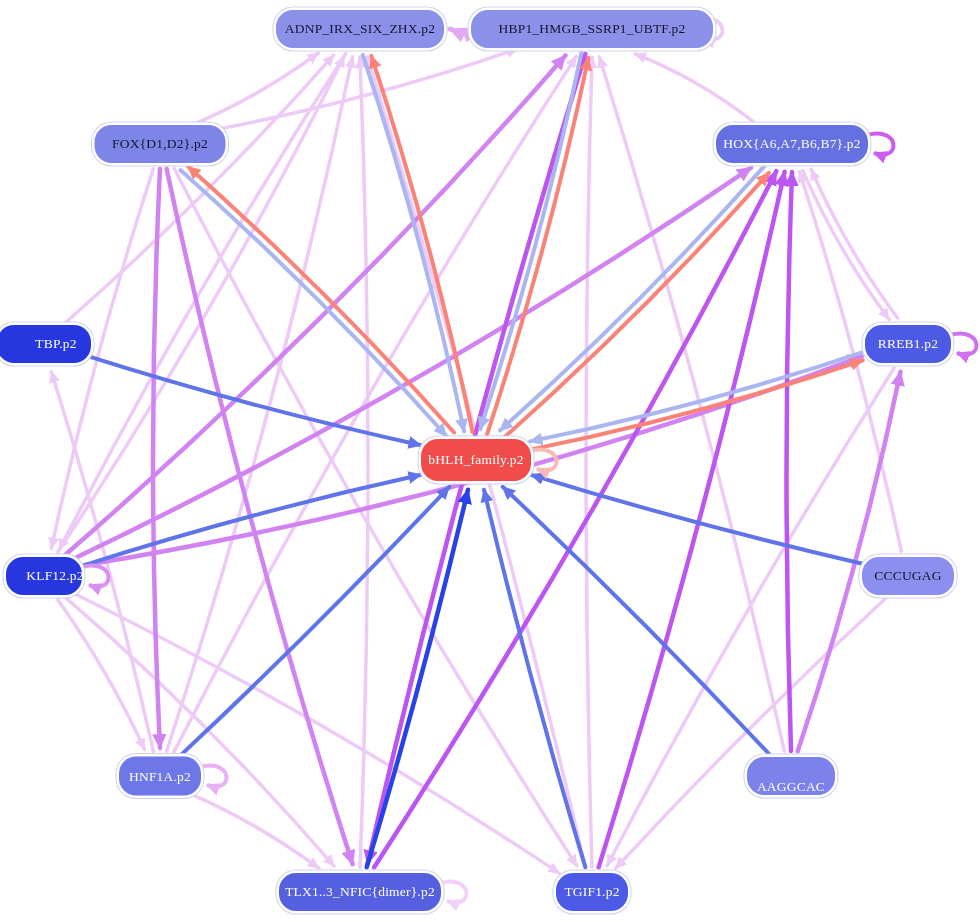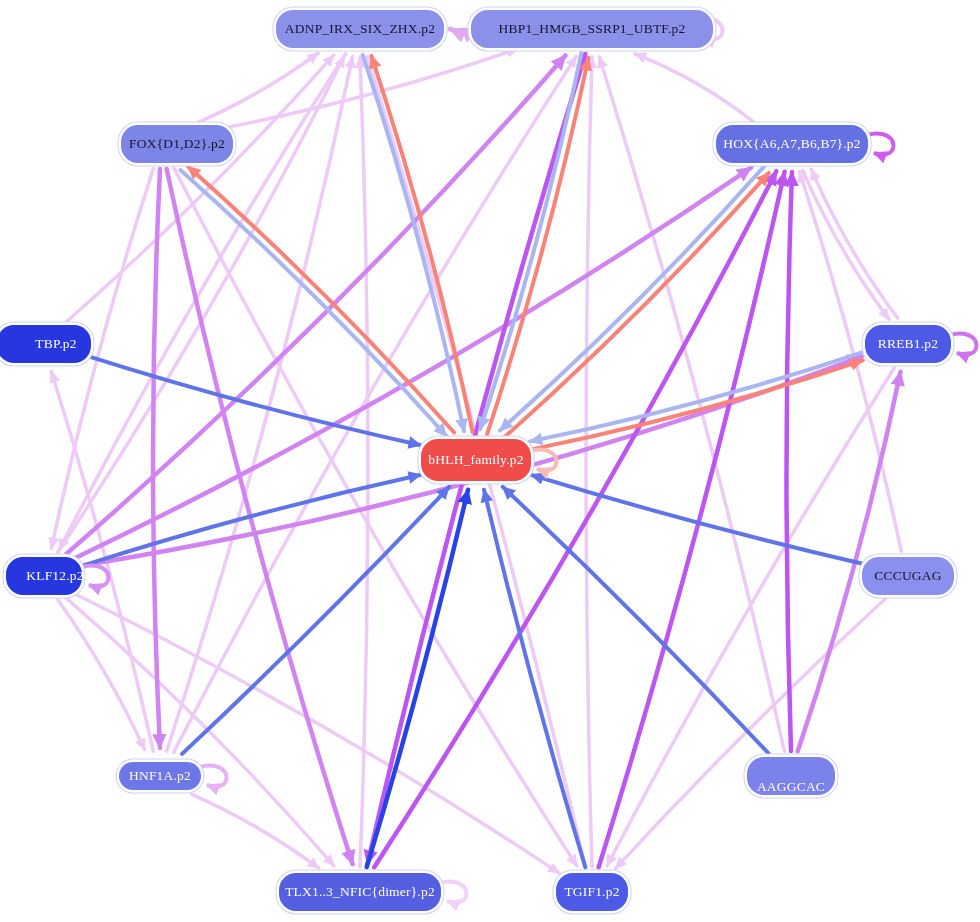--- a/index.html
+++ b/index.html
@@ -131,42 +131,42 @@
         <path d="M 440 883 C 474 874, 474 911, 447 901" fill="none" stroke="#f2d2f8" stroke-width="4" marker-end="url(#arr14)"></path>
       </g>
   </svg>
   <div id="node-layer">
       <div class="gnode" style="left: 360px; top: 29px; width: 168px; height: 38px; background: rgb(139, 144, 233); color: rgb(20, 20, 46);">
         <span>ADNP_IRX_SIX_ZHX.p2</span>
       </div>
       <div class="gnode" style="left: 592px; top: 29px; width: 242px; height: 38px; background: rgb(139, 144, 233); color: rgb(20, 20, 46);">
         <span>HBP1_HMGB_SSRP1_UBTF.p2</span>
       </div>
-      <div class="gnode" style="left: 177px; top: 144px; width: 112px; height: 38px; background: rgb(125, 133, 231); color: rgb(20, 20, 46);">
+      <div class="gnode" style="left: 160px; top: 144px; width: 131px; height: 38px; background: rgb(125, 133, 231); color: rgb(20, 20, 46);">
         <span>FOX{D1,D2}.p2</span>
       </div>
       <div class="gnode" style="left: 792px; top: 144px; width: 152px; height: 38px; background: rgb(101, 113, 227); color: rgb(255, 255, 255);">
         <span>HOX{A6,A7,B6,B7}.p2</span>
       </div>
       <div class="gnode" style="left: 44px; top: 344px; width: 70px; height: 38px; background: rgb(38, 55, 223); color: rgb(255, 255, 255); padding-left: 24px;">
         <span>TBP.p2</span>
       </div>
       <div class="gnode" style="left: 908px; top: 344px; width: 86px; height: 38px; background: rgb(77, 90, 230); color: rgb(255, 255, 255);">
         <span>RREB1.p2</span>
       </div>
       <div class="gnode" style="left: 476px; top: 460px; width: 110px; height: 42px; background: rgb(240, 76, 74); color: rgb(255, 255, 255);">
         <span>bHLH_family.p2</span>
       </div>
       <div class="gnode" style="left: 44px; top: 576px; width: 54px; height: 38px; background: rgb(38, 55, 223); color: rgb(255, 255, 255); padding-left: 22px;">
         <span>KLF12.p2</span>
       </div>
       <div class="gnode" style="left: 908px; top: 576px; width: 92px; height: 38px; background: rgb(139, 144, 238); color: rgb(20, 20, 46);">
         <span>CCCUGAG</span>
       </div>
-      <div class="gnode" style="left: 160px; top: 776px; width: 82px; height: 28px; background: rgb(110, 119, 231); color: rgb(255, 255, 255);">
+      <div class="gnode" style="left: 160px; top: 776px; width: 82px; height: 39px; background: rgb(110, 119, 231); color: rgb(255, 255, 255);">
         <span>HNF1A.p2</span>
       </div>
       <div class="gnode" style="left: 791px; top: 776px; width: 88px; height: 38px; background: rgb(123, 130, 236); color: rgb(255, 255, 255); align-items: flex-end;">
         <span>AAGGCAC</span>
       </div>
       <div class="gnode" style="left: 360px; top: 892px; width: 162px; height: 38px; background: rgb(85, 96, 225); color: rgb(255, 255, 255);">
         <span>TLX1..3_NFIC{dimer}.p2</span>
       </div>
       <div class="gnode" style="left: 592px; top: 892px; width: 72px; height: 38px; background: rgb(77, 90, 230); color: rgb(255, 255, 255);">
         <span>TGIF1.p2</span>

